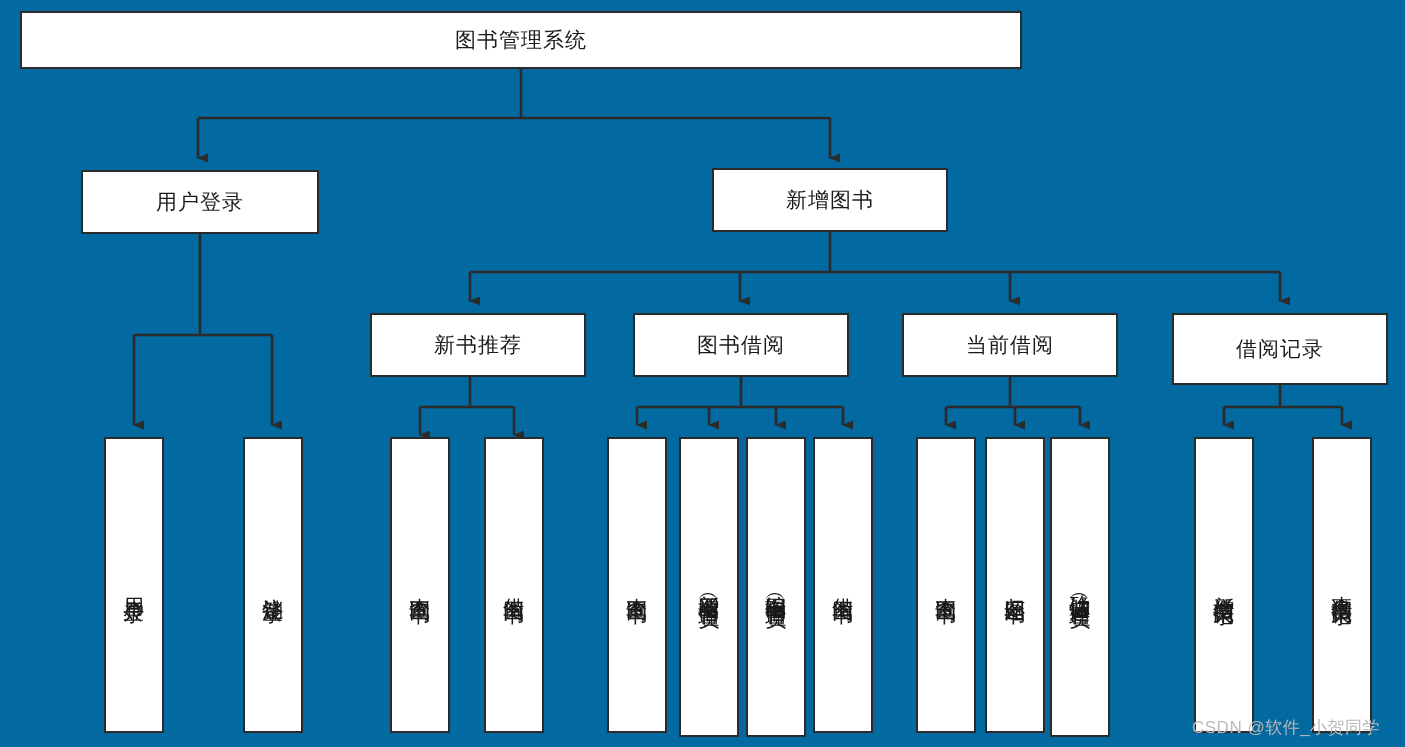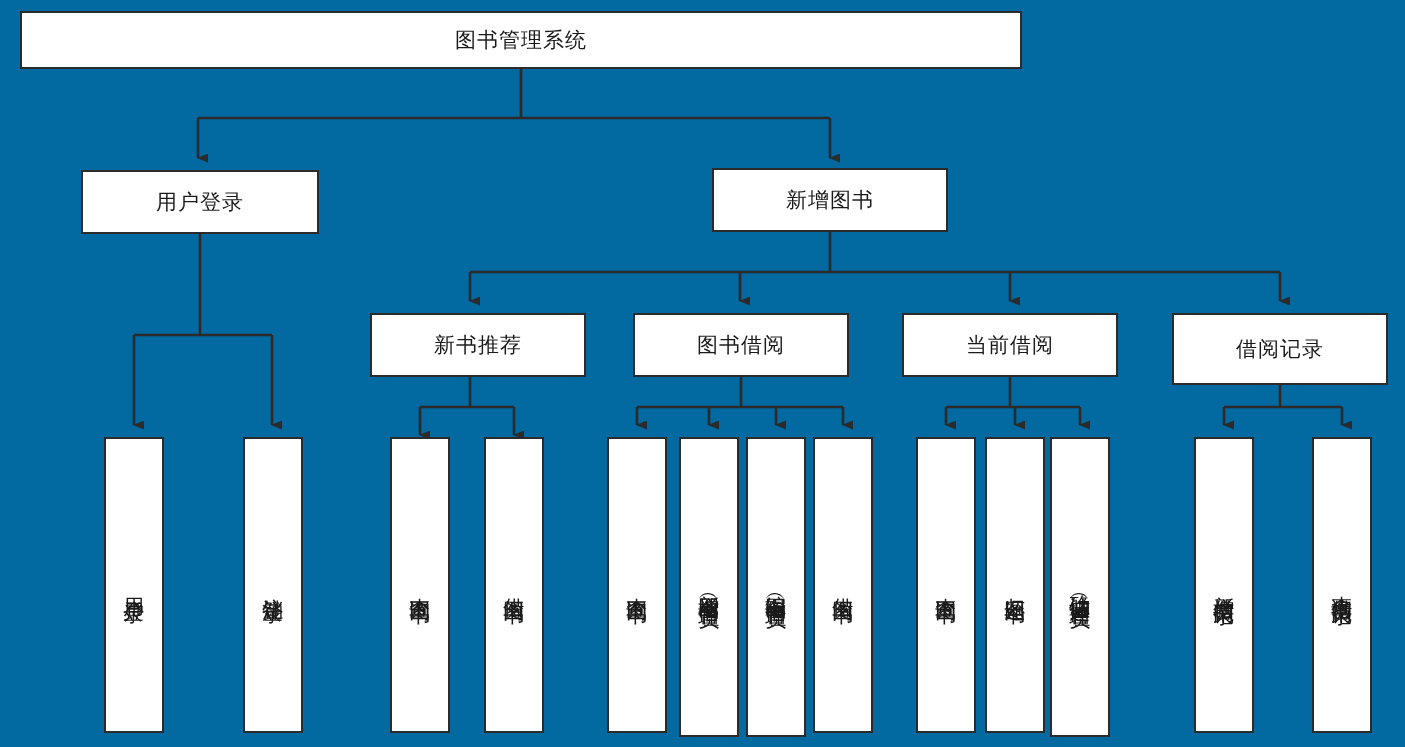--- a/index.html
+++ b/index.html
@@ -184,13 +184,14 @@
         <span class="node-label">确认归还（管理员）</span>
       </div>
       <div class="node level-3 leaf" style="left: 1194px; top: 437px; width: 60px; height: 296px; border-color: rgb(43, 43, 43); background: rgb(255, 255, 255);">
         <span class="node-label">新增借阅记录</span>
       </div>
       <div class="node level-3 leaf" style="left: 1312px; top: 437px; width: 60px; height: 296px; border-color: rgb(43, 43, 43); background: rgb(255, 255, 255);">
         <span class="node-label">查询借阅记录</span>
       </div>
     </div>
 
+  <div id="watermark" style="left: 1192px; top: 716px; color: rgb(185, 185, 185);">CSDN @软件_小贺同学</div>
 </div>
 
 </body></html>

